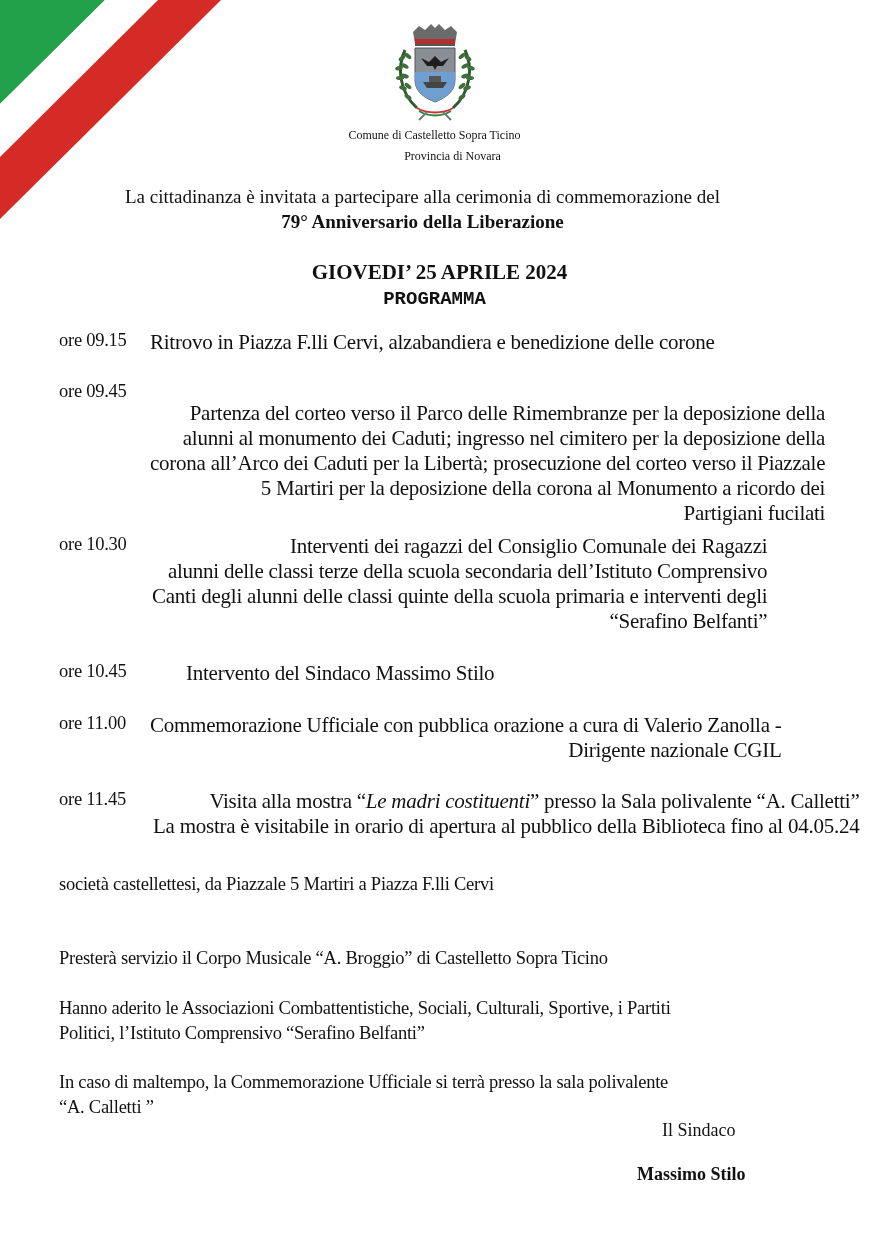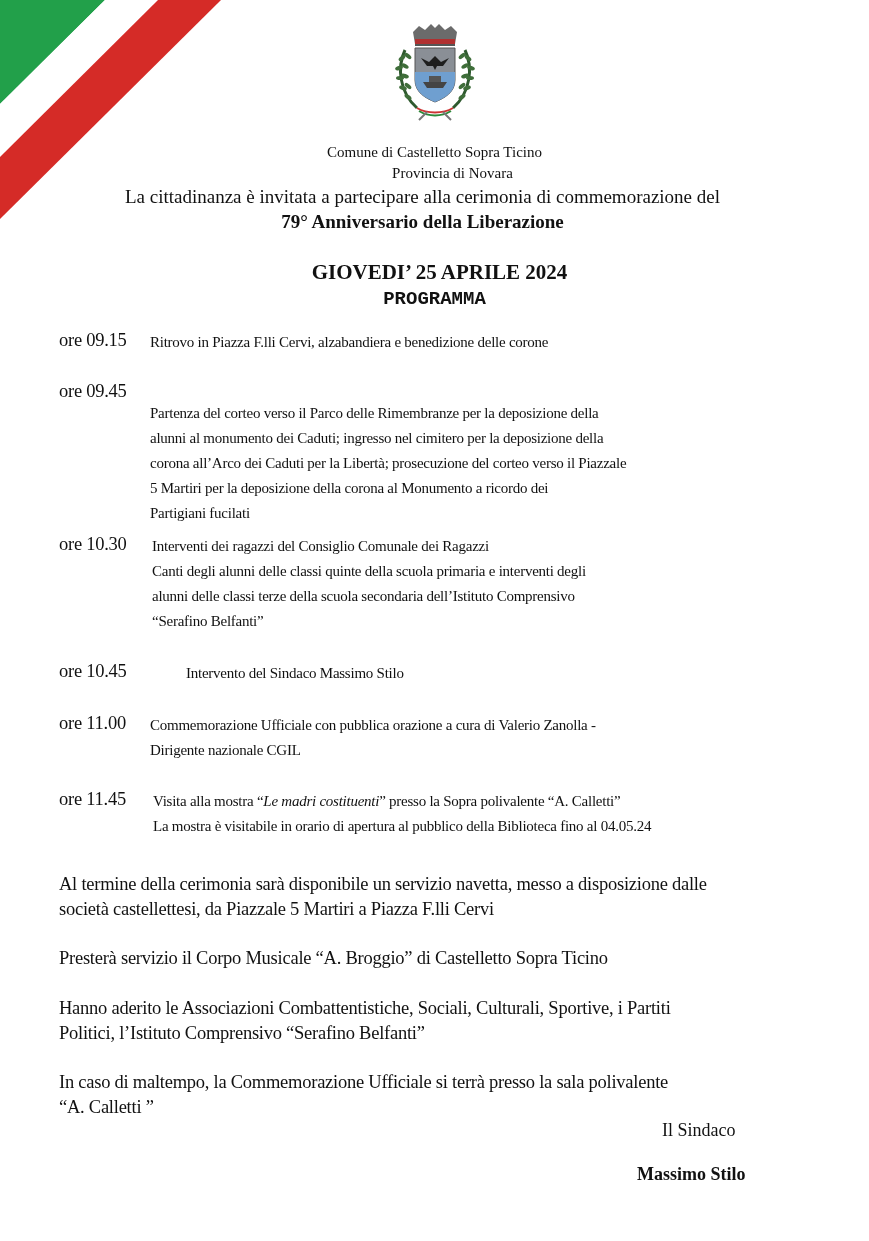--- a/index.html
+++ b/index.html
@@ -5,27 +5,27 @@
     html, body { margin: 0; padding: 0; background: #ffffff; }
     body {
       width: 869px; height: 1241px; position: relative; overflow: hidden;
       font-family: "Liberation Serif", "DejaVu Serif", serif;
       color: #111111;
     }
     .flag { position: absolute; left: 0; top: 0; width: 230px; height: 230px; }
     .crest { position: absolute; left: 393px; top: 22px; width: 84px; height: 102px; }
     .abs { position: absolute; white-space: nowrap; }
     .center { text-align: center; }
-    .muni { font-size: 15px; left: 0; width: 869px; text-align: center; margin-top: 16px; }
+    .muni { font-size: 12px; left: 0; width: 869px; text-align: center; }
     .invite { font-size: 19px; left: 0; width: 869px; text-align: center; }
     .bold { font-weight: bold; }
     .date { font-size: 21px; font-weight: bold; }
     .prog { font-size: 19px; font-weight: bold; font-family: Liberation Mono, monospace; }
     .time { position: absolute; left: 59px; font-size: 18.5px; letter-spacing: -0.25px; }
-    .desc { position: absolute; font-size: 15px; line-height: 25px; letter-spacing: -0.25px; }
+    .desc { position: absolute; font-size: 21px; line-height: 25px; letter-spacing: -0.25px; text-align: right; }
     .desc div { white-space: nowrap; }
     .para { position: absolute; left: 59px; font-size: 18.5px; line-height: 25px; letter-spacing: -0.25px; }
     .para div { white-space: nowrap; }
     .sign { font-size: 18px; }
   </style>
 </head>
 <body>
 
 <svg class="flag" viewBox="0 0 230 230">
   <polygon points="0,0 105,0 0,104" fill="#22A04A"></polygon>
@@ -104,22 +104,22 @@
       <div>corona all’Arco dei Caduti per la Libertà; prosecuzione del corteo verso il Piazzale</div>
       <div>5 Martiri  per la deposizione della corona al Monumento a ricordo dei</div>
       <div>Partigiani fucilati</div>
     </div>
   </div>
 
   <div>
     <div class="time" style="top:534px;">ore 10.30</div>
     <div class="desc" style="top:534px; left:152px;">
       <div>Interventi dei ragazzi del Consiglio Comunale dei Ragazzi</div>
+      <div>alunni delle classi terze della scuola secondaria dell’Istituto Comprensivo</div>
       <div>Canti degli alunni delle classi quinte della scuola primaria e interventi degli</div>
-      <div>alunni delle classi terze della scuola secondaria dell’Istituto Comprensivo</div>
       <div>“Serafino Belfanti”</div>
     </div>
   </div>
 
   <div>
     <div class="time" style="top:661px;">ore 10.45</div>
     <div class="desc" style="top:661px; left:154px;margin-left:32px;">
       <div>Intervento del Sindaco Massimo Stilo</div>
     </div>
   </div>
@@ -128,28 +128,27 @@
     <div class="time" style="top:713px;">ore 11.00</div>
     <div class="desc" style="top:713px; left:150px;">
       <div>Commemorazione Ufficiale con pubblica orazione a cura di Valerio Zanolla -</div>
       <div>Dirigente nazionale CGIL</div>
     </div>
   </div>
 
   <div>
     <div class="time" style="top:789px;">ore 11.45</div>
     <div class="desc" style="top:789px; left:153px;">
-      <div><span>Visita alla mostra “</span><i>Le madri costituenti</i><span>” presso la  Sopra polivalente “A. Calletti”</span></div>
+      <div><span>Visita alla mostra “</span><i>Le madri costituenti</i><span>” presso la  Sala polivalente “A. Calletti”</span></div>
       <div>La mostra è visitabile in orario di apertura al pubblico della Biblioteca fino al 04.05.24</div>
     </div>
   </div>
 </div>
 
 <div class="para" style="top:872px;">
-  <div>Al termine della cerimonia sarà disponibile un servizio navetta, messo a disposizione dalle</div>
   <div>società castellettesi, da Piazzale 5 Martiri a Piazza F.lli Cervi</div>
 </div>
 <div class="para" style="top:946px;">
   <div>Presterà servizio il Corpo Musicale “A. Broggio” di Castelletto Sopra Ticino</div>
 </div>
 <div class="para" style="top:996px;">
   <div>Hanno aderito le Associazioni Combattentistiche, Sociali, Culturali, Sportive, i Partiti</div>
   <div>Politici, l’Istituto Comprensivo  “Serafino Belfanti”</div>
 </div>
 <div class="para" style="top:1070px;">

